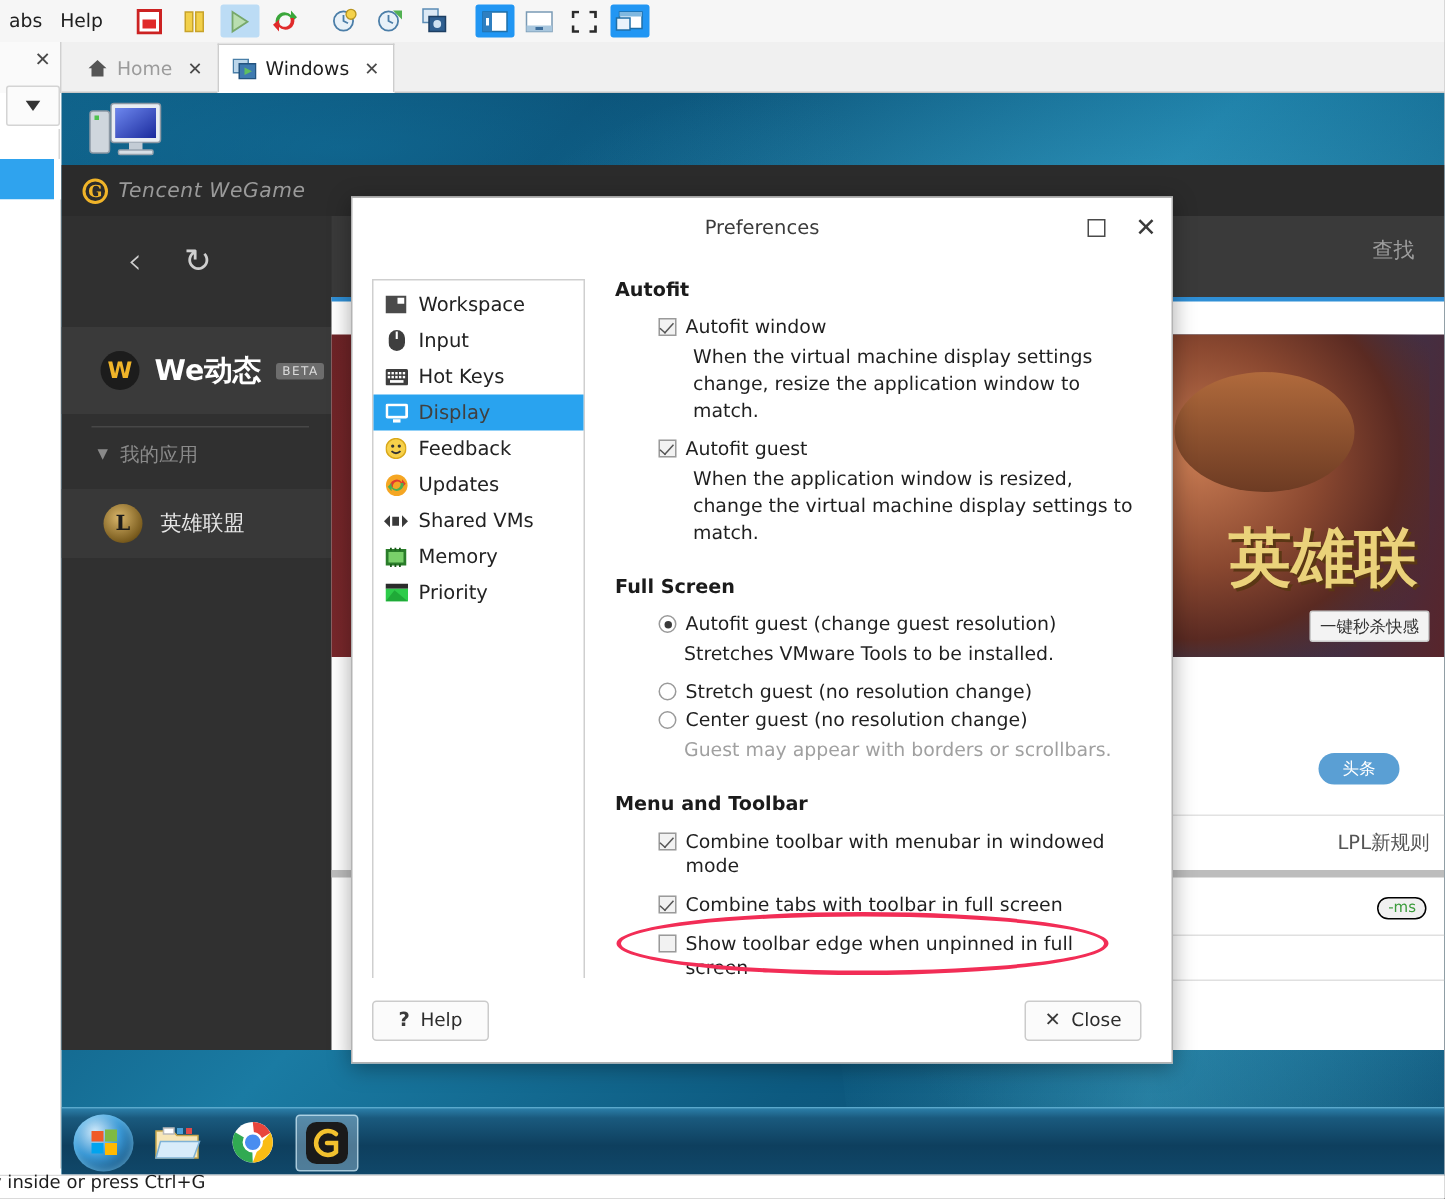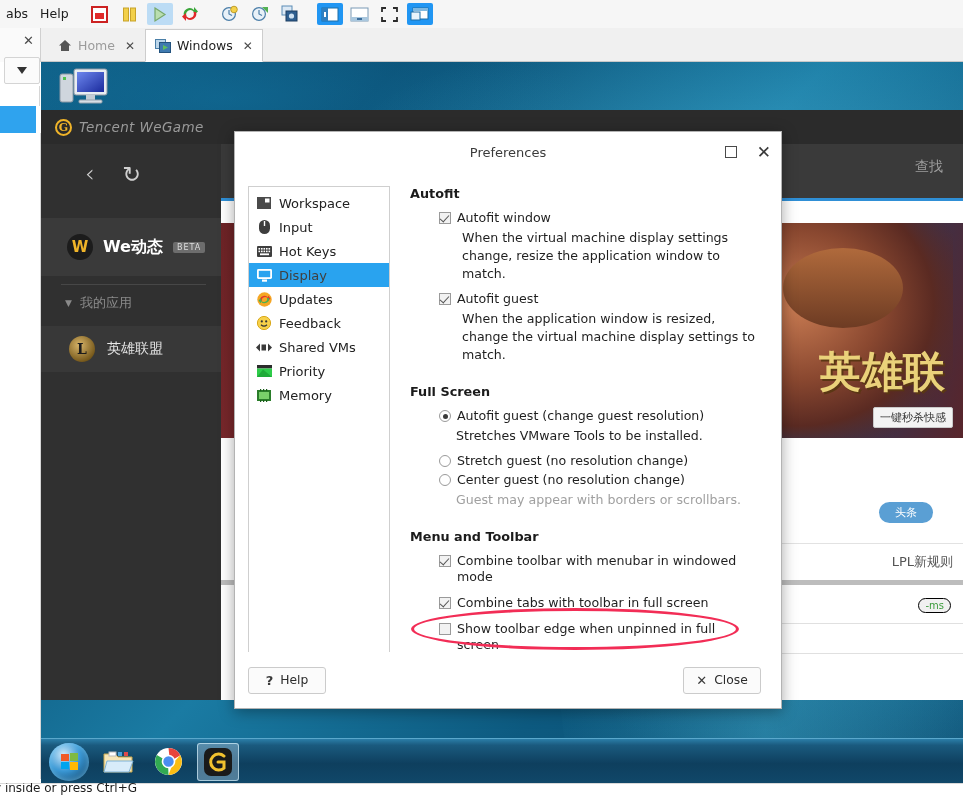--- a/index.html
+++ b/index.html
@@ -132,21 +132,21 @@
   .wg-dyn {
     position: absolute; left: 0; top: 74px; width: 180px; height: 58px;
     background: #3a3a3a;
     display: flex; align-items: center; gap: 10px; padding-left: 26px;
   }
   .wg-dyn-ic {
     width: 26px; height: 26px; border-radius: 50%; background: #1c1c1c;
     display: flex; align-items: center; justify-content: center;
     color: #f0b429; font-weight: bold; font-size: 15px;
   }
-  .wg-dyn-t { color: #ffffff; font-size: 16px; font-weight: bold; }
+  .wg-dyn-t { color: #ffffff; font-size: 19px; font-weight: bold; }
   .wg-beta {
     background: #6d6d6d; color: #ddd; font-size: 8px; padding: 1px 4px;
     border-radius: 2px; letter-spacing: 1px;
   }
   .wg-sep {
     position: absolute; left: 20px; top: 140px; width: 145px; height: 1px;
     background: #474747;
   }
   .wg-myapp {
     position: absolute; left: 24px; top: 150px;
@@ -630,80 +630,80 @@
                 <rect x="0" y="0" width="15" height="10" rx="1.4" fill="#ffffff"></rect>
                 <rect x="1.8" y="1.8" width="11.4" height="6.4" fill="#29a3ef"></rect>
                 <rect x="5" y="10.5" width="5" height="2.2" fill="#ffffff"></rect>
               </svg>
           </span>
           <span>Display</span>
         </div>
 
         <div class="sb-item">
           <span class="sb-ic">
-            <svg width="15" height="15" viewBox="0 0 15 15">
-                <circle cx="7.5" cy="7.5" r="7.2" fill="#f5a623"></circle>
-                <path d="M3 9 A4.5 4.5 0 0 1 11 5.5 L11 3.5 L13.5 6.5 L11 9 L11 7.3 A3 3 0 0 0 5 9 Z" fill="#e03a2e"></path>
-                <path d="M12 6 A4.5 4.5 0 0 1 4 9.5 L4 11.5 L1.5 8.5 L4 6 L4 7.7 A3 3 0 0 0 10 6 Z" fill="#4caf50"></path>
-              </svg>
-          </span>
-          <span>Updates</span>
-        </div>
-
-        <div class="sb-item">
-          <span class="sb-ic">
             <svg width="14" height="14" viewBox="0 0 14 14">
                 <circle cx="7" cy="7" r="6.6" fill="#f7d14a" stroke="#d9a81a"></circle>
                 <circle cx="4.8" cy="5.4" r="1.1" fill="#333"></circle>
                 <circle cx="9.2" cy="5.4" r="1.1" fill="#333"></circle>
                 <path d="M4 8.8 Q7 11.6 10 8.8" stroke="#333" stroke-width="1.2" fill="none"></path>
               </svg>
           </span>
           <span>Feedback</span>
         </div>
 
         <div class="sb-item">
           <span class="sb-ic">
+            <svg width="15" height="15" viewBox="0 0 15 15">
+                <circle cx="7.5" cy="7.5" r="7.2" fill="#f5a623"></circle>
+                <path d="M3 9 A4.5 4.5 0 0 1 11 5.5 L11 3.5 L13.5 6.5 L11 9 L11 7.3 A3 3 0 0 0 5 9 Z" fill="#e03a2e"></path>
+                <path d="M12 6 A4.5 4.5 0 0 1 4 9.5 L4 11.5 L1.5 8.5 L4 6 L4 7.7 A3 3 0 0 0 10 6 Z" fill="#4caf50"></path>
+              </svg>
+          </span>
+          <span>Updates</span>
+        </div>
+
+        <div class="sb-item">
+          <span class="sb-ic">
             <svg width="16" height="11" viewBox="0 0 16 11">
                 <polygon points="0,5.5 4,1.5 4,9.5" fill="#3a3a3a"></polygon>
                 <rect x="5.5" y="2.5" width="4.5" height="6" fill="#3a3a3a"></rect>
                 <polygon points="16,5.5 12,1.5 12,9.5" fill="#3a3a3a"></polygon>
               </svg>
           </span>
           <span>Shared VMs</span>
-        </div>
-
-        <div class="sb-item">
-          <span class="sb-ic">
-            <svg width="15" height="12" viewBox="0 0 15 12">
-                <rect x="0" y="0" width="15" height="3.5" fill="#2b2b2b"></rect>
-                <rect x="0" y="3.5" width="15" height="8.5" fill="#2ecc4a"></rect>
-                <polygon points="0,12 6,4.5 15,12" fill="#1faa38"></polygon>
-              </svg>
-          </span>
-          <span>Priority</span>
         </div>
 
         <div class="sb-item">
           <span class="sb-ic">
             <svg width="14" height="13" viewBox="0 0 14 13">
                 <rect x="0" y="1" width="14" height="11" fill="#2a7d2a"></rect>
                 <rect x="2" y="3" width="10" height="7" fill="#79d06a"></rect>
                 <g fill="#1a5c1a">
                   <rect x="3" y="0" width="1.2" height="2"></rect>
                   <rect x="6" y="0" width="1.2" height="2"></rect>
                   <rect x="9" y="0" width="1.2" height="2"></rect>
                   <rect x="3" y="11" width="1.2" height="2"></rect>
                   <rect x="6" y="11" width="1.2" height="2"></rect>
                   <rect x="9" y="11" width="1.2" height="2"></rect>
                 </g>
               </svg>
           </span>
           <span>Memory</span>
         </div>
+
+        <div class="sb-item">
+          <span class="sb-ic">
+            <svg width="15" height="12" viewBox="0 0 15 12">
+                <rect x="0" y="0" width="15" height="3.5" fill="#2b2b2b"></rect>
+                <rect x="0" y="3.5" width="15" height="8.5" fill="#2ecc4a"></rect>
+                <polygon points="0,12 6,4.5 15,12" fill="#1faa38"></polygon>
+              </svg>
+          </span>
+          <span>Priority</span>
+        </div>
       </div>
 
       <div class="panel">
 
         <div class="grp">
           <div class="grp-title">Autofit</div>
 
           <div class="opt-row">
             <span class="cb checked"></span>
             <span class="opt-lab">Autofit window</span>

